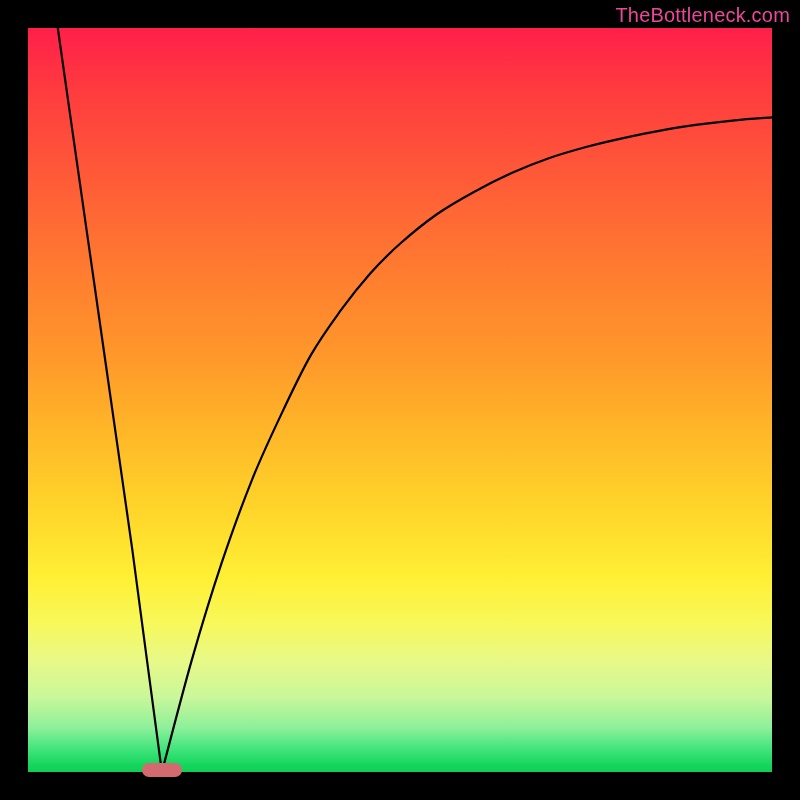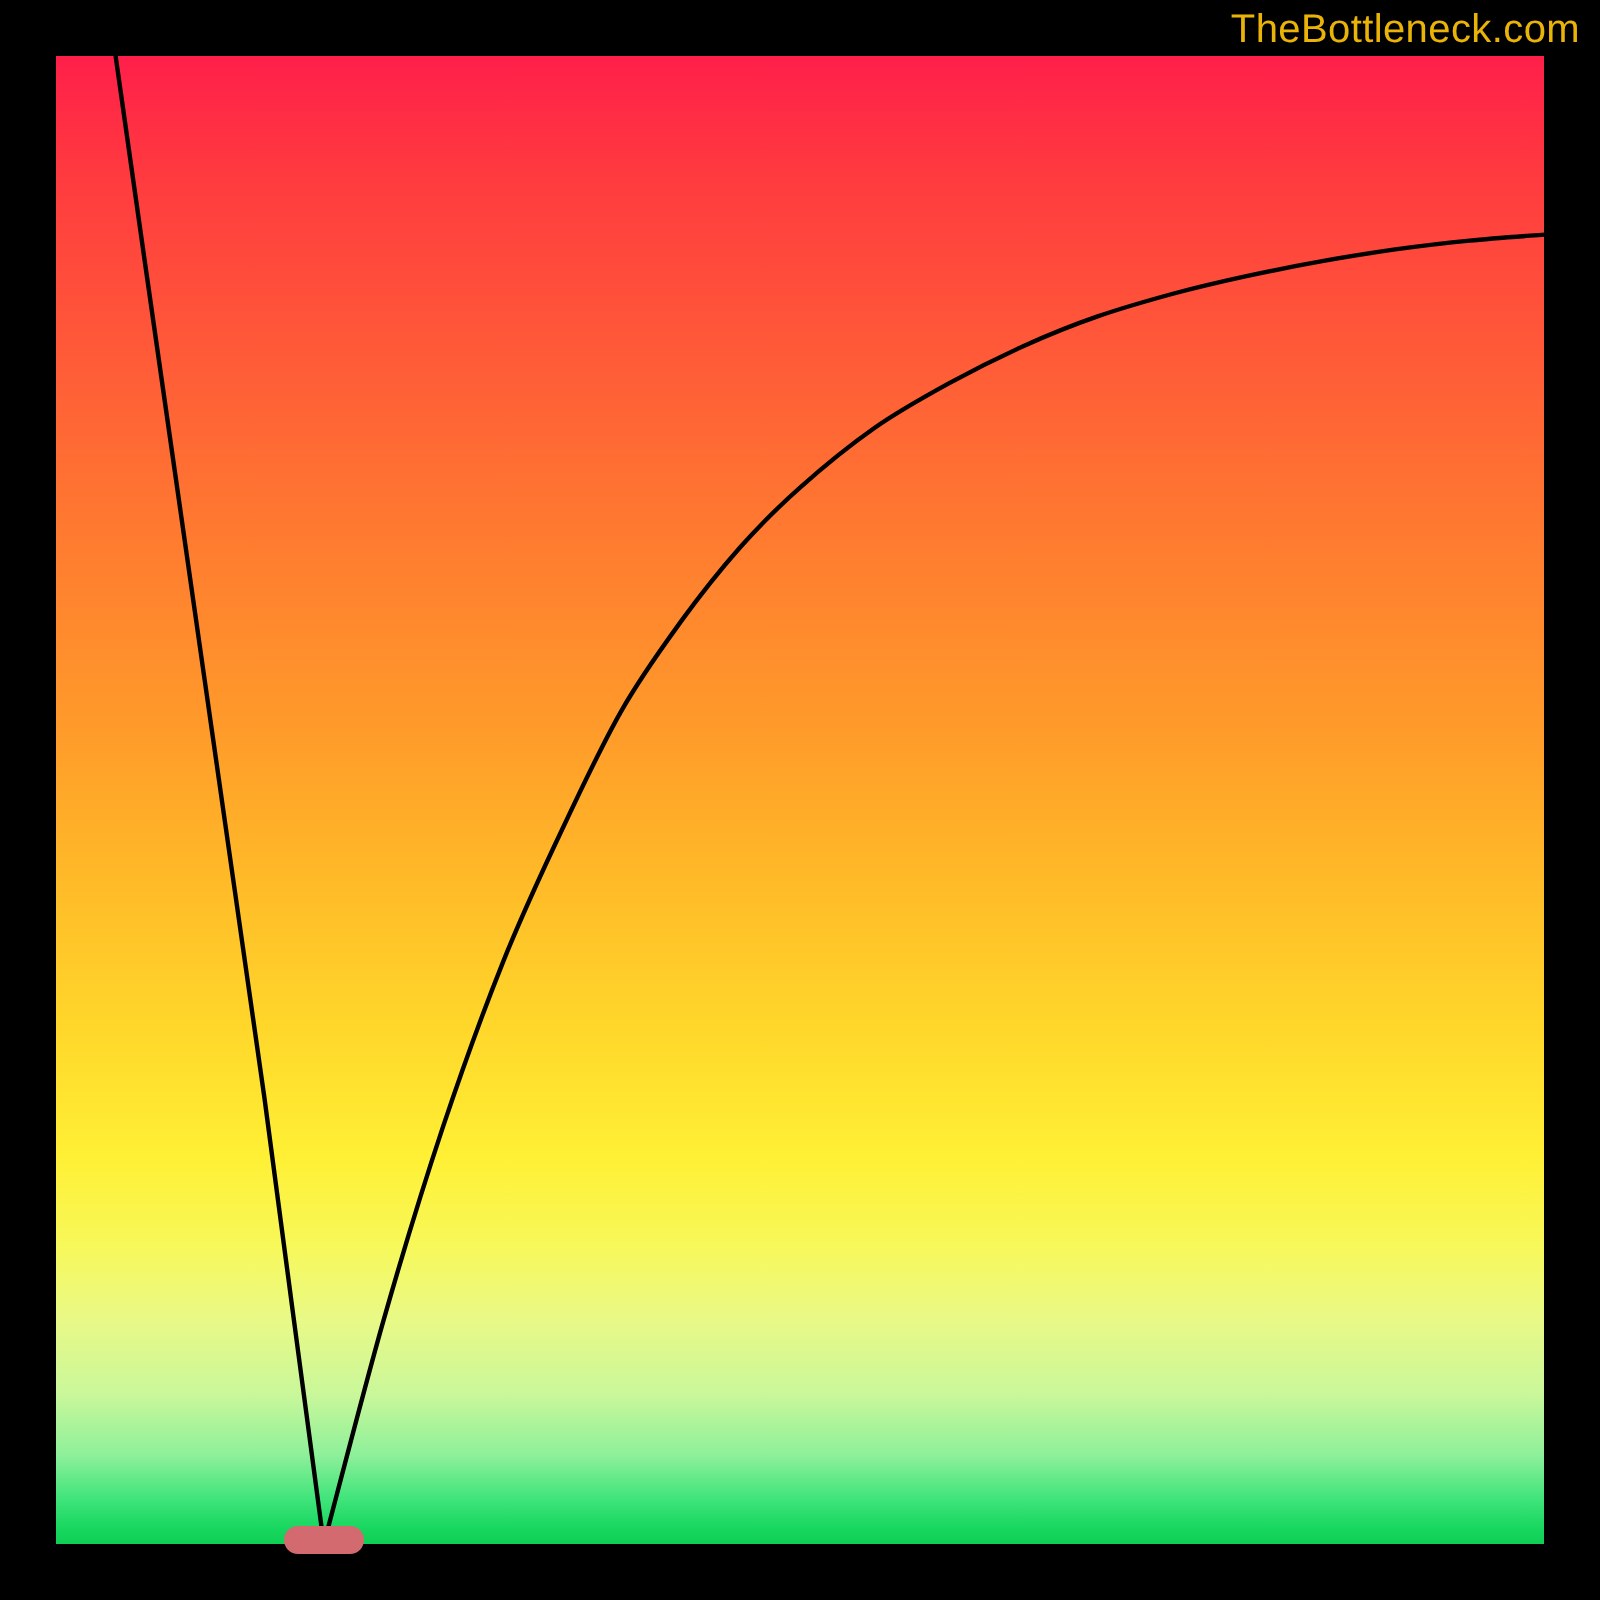--- a/index.html
+++ b/index.html
@@ -48,21 +48,21 @@
     left: 0;
     top: 0;
     width: 744px;
     height: 744px;
     display: block;
   }
   .watermark {
     position: absolute;
     top: 4px;
     right: 10px;
-    color: #eab308;
+    color: #ec4899;
     font-size: 20px;
     font-weight: 500;
     letter-spacing: 0.2px;
     user-select: none;
   }
   .marker {
     position: absolute;
     width: 40px;
     height: 14px;
     background: #d36a6f;

